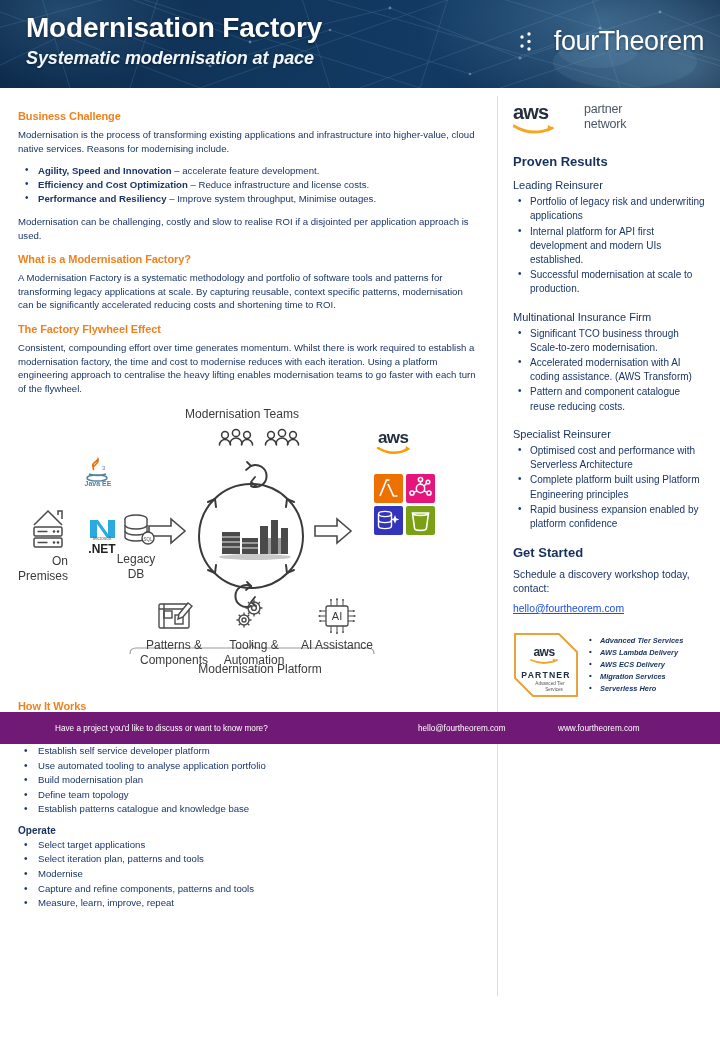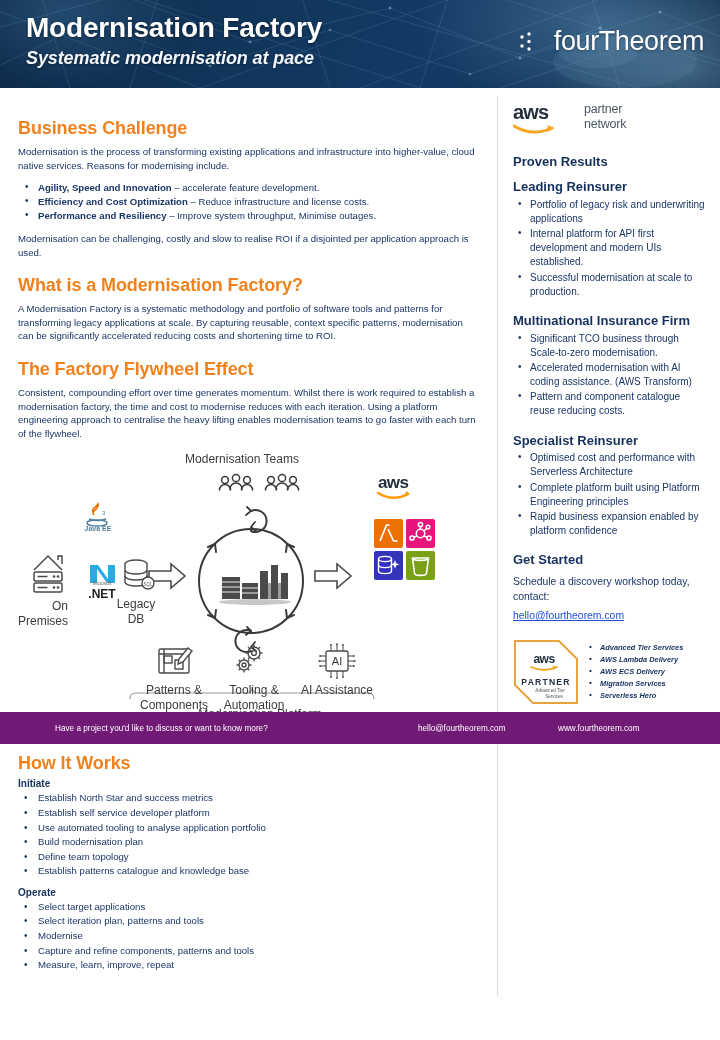--- a/index.html
+++ b/index.html
@@ -45,22 +45,22 @@
     text-shadow: 0 1px 3px rgba(0,0,0,0.4);
   }
 
   
   .body-wrap { position: absolute; top: 88px; left: 0; width: 720px; height: 920px; }
   .col-left { position: absolute; left: 0; top: 0; width: 497px; height: 920px; padding: 14px 18px 0 18px; }
   .col-right { position: absolute; left: 499px; top: 0; width: 221px; height: 920px; padding: 10px 14px 0 12px; }
   .divider { position: absolute; left: 497px; top: 8px; width: 1px; height: 900px; background: #d8dde4; }
 
   h2.sec {
-    color: #F0821E; font-size: 18px; font-weight: bold;
-    margin: 16px 0 6px 0; letter-spacing: -0.1px;
+    color: #F0821E; font-size: 11px; font-weight: bold;
+    margin: 8px 0 6px 0; letter-spacing: -0.1px;
   }
   p.body, li.body { color: #1B3668; font-size: 9.6px; line-height: 1.42; }
   p.body { margin-bottom: 9px; }
   .blk { margin-bottom: 11px; }
   .tight { margin-bottom: 7px; }
 
   ul.bul { list-style: none; margin: 0 0 9px 0; }
   ul.bul > li {
     position: relative; padding-left: 20px; color: #1B3668;
     font-size: 9.6px; line-height: 1.45;
@@ -79,21 +79,21 @@
   }
   ul.hiw > li:before {
     content: "•"; position: absolute; left: 6px; top: -1px; color: #1B3668; font-size: 10px;
   }
 
   
   .awslogo { display: flex; align-items: flex-start; gap: 9px; margin: 4px 0 18px 2px; }
   .aws-mark { width: 62px; }
   .apn-text { font-size: 12.5px; color: #4a5866; line-height: 1.18; letter-spacing: -0.2px; }
   h2.rsec { color: #16305e; font-size: 13px; font-weight: bold; margin: 0 0 10px 2px; }
-  h3.rcase { color: #16305e; font-size: 13px; font-weight: bold; margin: 0 0 3px 2px; line-height: 1.2; }
+  h3.rcase { color: #16305e; font-size: 11px; font-weight: normal; margin: 0 0 3px 2px; line-height: 1.2; }
   ul.rbul { list-style: none; margin: 0 0 14px 0; }
   ul.rbul > li {
     position: relative; padding-left: 19px; color: #1B3668;
     font-size: 10px; line-height: 1.42; margin-bottom: 1px;
   }
   ul.rbul > li:before {
     content: "•"; position: absolute; left: 7px; top: -1px; color: #1B3668; font-size: 10px;
   }
   p.rbody { color: #1B3668; font-size: 10.4px; line-height: 1.38; margin: 0 0 1px 2px; }
   a.maillink { color: #1f4fd8; font-size: 10.4px; text-decoration: underline; margin-left: 2px; }

